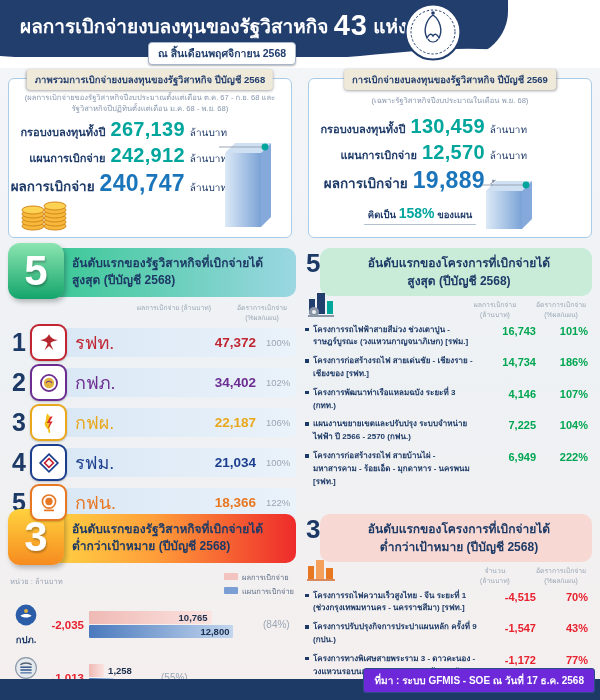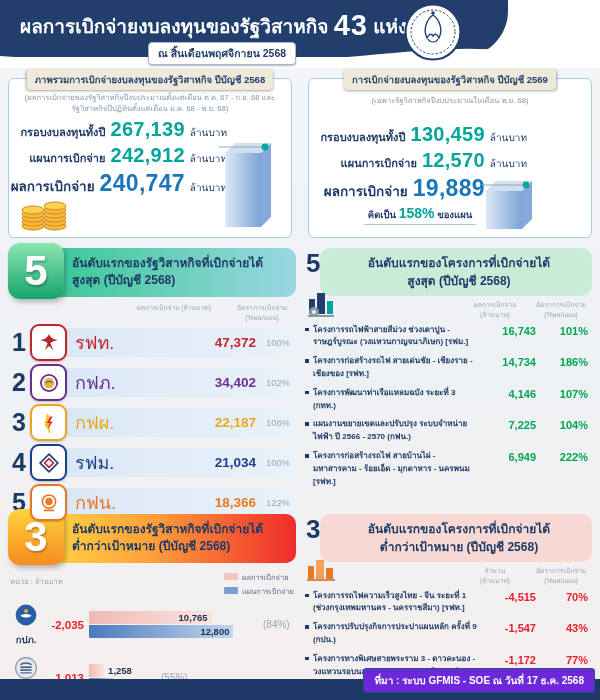--- a/index.html
+++ b/index.html
@@ -172,21 +172,21 @@
         <polygon points="42,16 52,6 52,80 42,90" fill="#84a9da"></polygon>
         <rect x="6" y="16" width="36" height="74" fill="url(#gbar)"></rect>
         <line x1="0" y1="10" x2="46" y2="10" stroke="#98a5b5" stroke-width="1"></line>
         <circle cx="46" cy="10" r="3.4" fill="#00a69c"></circle>
       </svg>
     </div>
   </div>
 
   <div class="panel">
     <div class="panel-title">การเบิกจ่ายงบลงทุนของรัฐวิสาหกิจ ปีบัญชี 2569</div>
-    <div class="panel-sub" style="margin-top:16px;margin-bottom:16px">(เฉพาะรัฐวิสาหกิจปีงบประมาณในเดือน พ.ย. 68)</div>
+    <div class="panel-sub" style="margin-top:16px;margin-bottom:8px">(เฉพาะรัฐวิสาหกิจปีงบประมาณในเดือน พ.ย. 68)</div>
     <div class="vline">
       <span class="vlabel">กรอบงบลงทุนทั้งปี</span>
       <span class="vval">130,459</span>
       <span class="vunit">ล้านบาท</span>
     </div>
     <div class="vline">
       <span class="vlabel">แผนการเบิกจ่าย</span>
       <span class="vval">12,570</span>
       <span class="vunit">ล้านบาท</span>
     </div>

